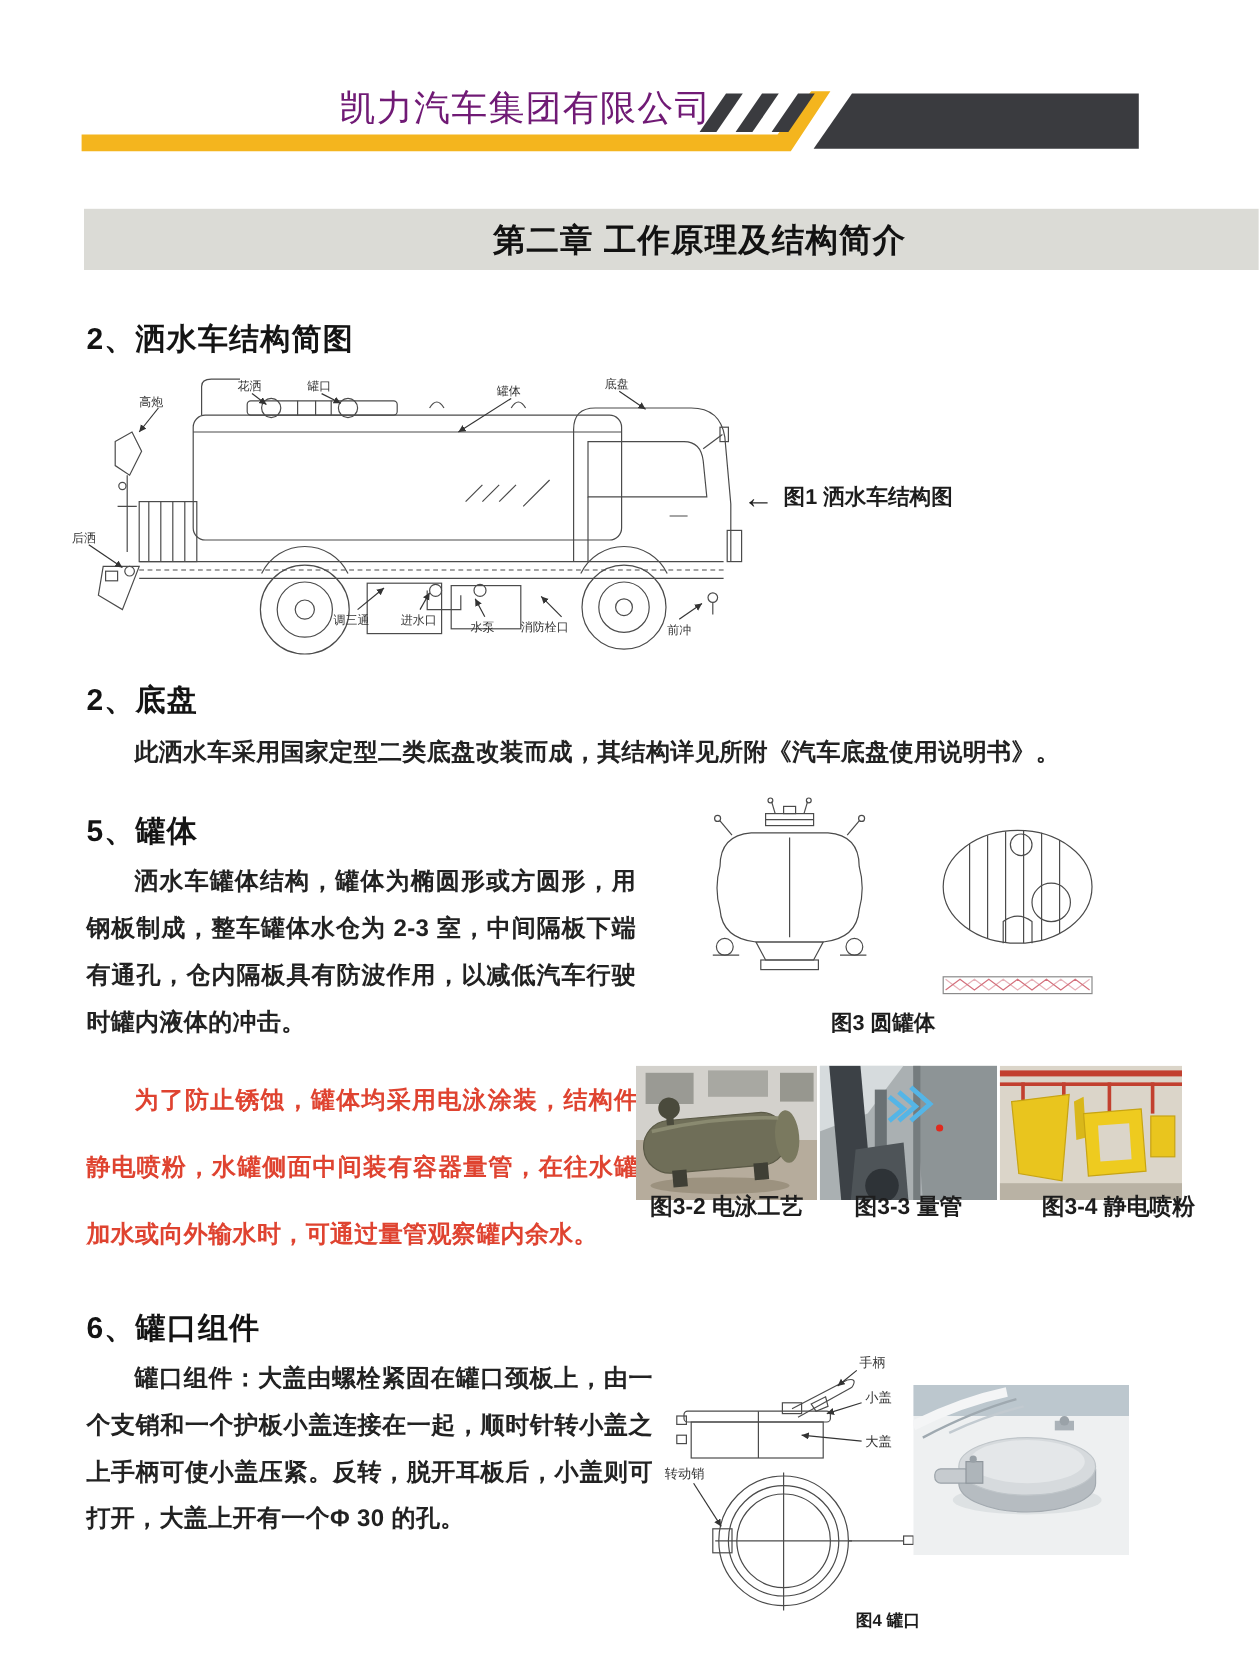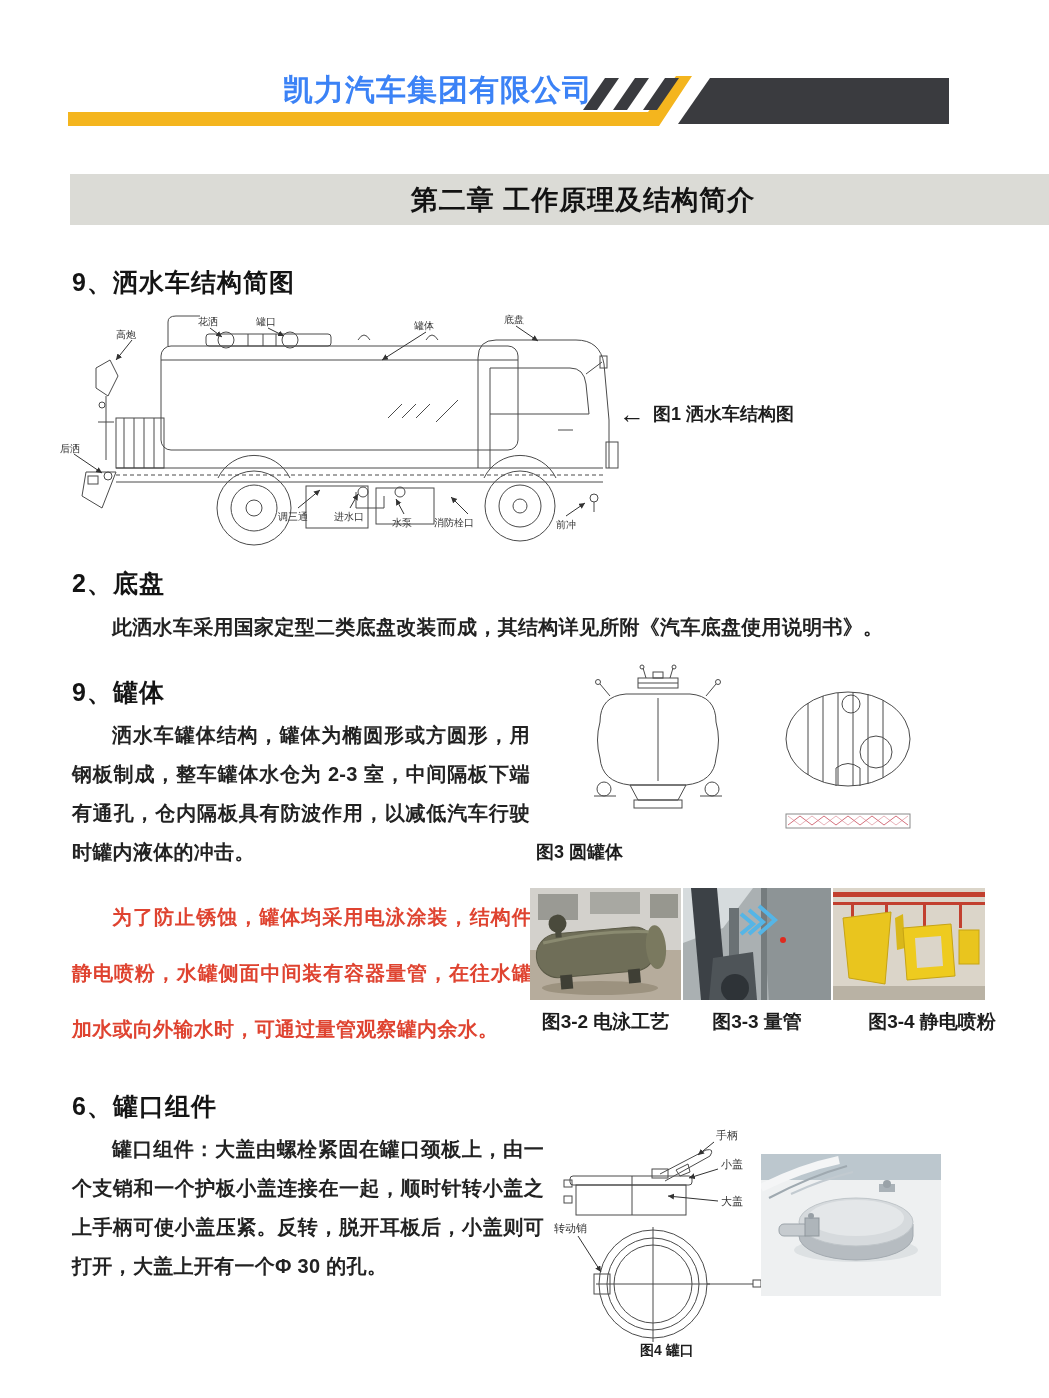--- a/index.html
+++ b/index.html
@@ -1,32 +1,32 @@
 <!DOCTYPE html>
 <html><head>
 <meta charset="utf-8">
 <style>
   html,body{margin:0;padding:0;background:#fff;}
   .page{position:relative;width:1049px;height:1398px;background:#ffffff;
         font-family:"Liberation Sans",sans-serif;color:#1e1e1e;overflow:hidden;}
   .abs{position:absolute;}
-  .company{left:283px;top:70px;font-size:30px;font-weight:bold;letter-spacing:1px;color:#3b82f6;}
+  .company{left:283px;top:70px;font-size:30px;font-weight:normal;letter-spacing:1px;color:#701a75;}
   .banner{left:70px;top:174px;width:1026px;height:51px;background:#dbdbd6;
           display:flex;align-items:center;justify-content:center;
           font-size:27px;font-weight:bold;color:#121212;letter-spacing:1px;}
   .h2{font-size:25px;font-weight:bold;color:#141414;letter-spacing:1px;}
   .body-text{font-size:20px;line-height:39px;text-align:justify;color:#222;letter-spacing:0.3px;}
   .indent{text-indent:2em;font-weight:bold;}
   .warning{color:#df4330;font-weight:600;}
-  .fig-caption{font-size:18px;font-weight:600;color:#1d1d1d;}
+  .fig-caption{font-size:18px;font-weight:600;color:#1d1d1d;text-align:center;}
   .fig1cap{display:flex;align-items:center;gap:8px;font-size:18px;font-weight:600;color:#1d1d1d;}
   .fig1cap .arr{font-size:26px;font-weight:bold;line-height:18px;}
   .photo{position:absolute;overflow:hidden;}
   .pcap{position:absolute;top:993px;height:26px;font-size:19px;font-weight:600;
-        color:#1d1d1d;text-align:center;margin-top:16px;}
+        color:#1d1d1d;text-align:center;}
   svg text{font-family:"Liberation Sans",sans-serif;fill:#333;}
   .diag{stroke:#4b4b4b;fill:none;stroke-width:1;}
 </style>
 </head>
 <body>
 
 <div class="page">
 
   <svg class="abs" style="left:0;top:0" width="1049" height="140" viewBox="0 0 1049 140">
     <polygon fill="#f4b51e" points="68,112 648,112 676,76 692,76 659,126 68,126"></polygon>
@@ -34,21 +34,21 @@
     <polygon fill="#3a3b3f" points="635,78 649,78 627,110 613,110"></polygon>
     <polygon fill="#3a3b3f" points="665,78 679,78 657,110 643,110"></polygon>
     <polygon fill="#3a3b3f" points="710,78 949,78 949,124 678,124"></polygon>
   </svg>
   <div class="abs company">凯力汽车集团有限公司</div>
 
   <div class="abs banner">
     <span>第二章 工作原理及结构简介</span>
   </div>
 
-  <div class="abs h2" style="left:72px;top:266px">9、洒水车结构简图</div>
+  <div class="abs h2" style="left:72px;top:266px">2、洒水车结构简图</div>
 
   <svg class="abs" style="left:58px;top:310px" width="565" height="240" viewBox="0 0 565 240">
     <defs>
       <marker id="ah" markerWidth="8" markerHeight="8" refX="6" refY="3" orient="auto">
         <path d="M0,0 L6,3 L0,6 Z" fill="#333"></path>
       </marker>
     </defs>
     <g class="diag">
 
       <rect x="103" y="36" width="357" height="104" rx="10"></rect>
@@ -137,21 +137,21 @@
   </svg>
 
   <div class="abs fig1cap" style="left:619px;top:402px">
     <span class="arr">←</span>
     <span>图1 洒水车结构图</span>
   </div>
 
   <div class="abs h2" style="left:72px;top:567px">2、底盘</div>
   <div class="abs body-text indent" style="left:72px;top:608px;width:820px;text-align:left">此洒水车采用国家定型二类底盘改装而成，其结构详见所附《汽车底盘使用说明书》。</div>
 
-  <div class="abs h2" style="left:72px;top:676px">9、罐体</div>
+  <div class="abs h2" style="left:72px;top:676px">5、罐体</div>
   <div class="abs body-text indent" style="left:72px;top:716px;width:458px">洒水车罐体结构，罐体为椭圆形或方圆形，用钢板制成，整车罐体水仓为 2-3 室，中间隔板下端有通孔，仓内隔板具有防波作用，以减低汽车行驶时罐内液体的冲击。</div>
 
   <svg class="abs" style="left:558px;top:664px" width="400" height="180" viewBox="0 0 400 180">
     <g class="diag" stroke="#6a6a6a" stroke-width="0.9">
 
       <path d="M42,58 Q42,32 68,30 L132,30 Q158,32 158,58 Q163,76 158,94 Q156,118 128,121 L72,121 Q44,118 42,94 Q37,76 42,58 Z"></path>
       <line x1="100" y1="34" x2="100" y2="117"></line>
       <rect x="80" y="14" width="40" height="10"></rect>
         <line x1="80" y1="19" x2="120" y2="19"></line>
       <rect x="95" y="8" width="10" height="6"></rect>

